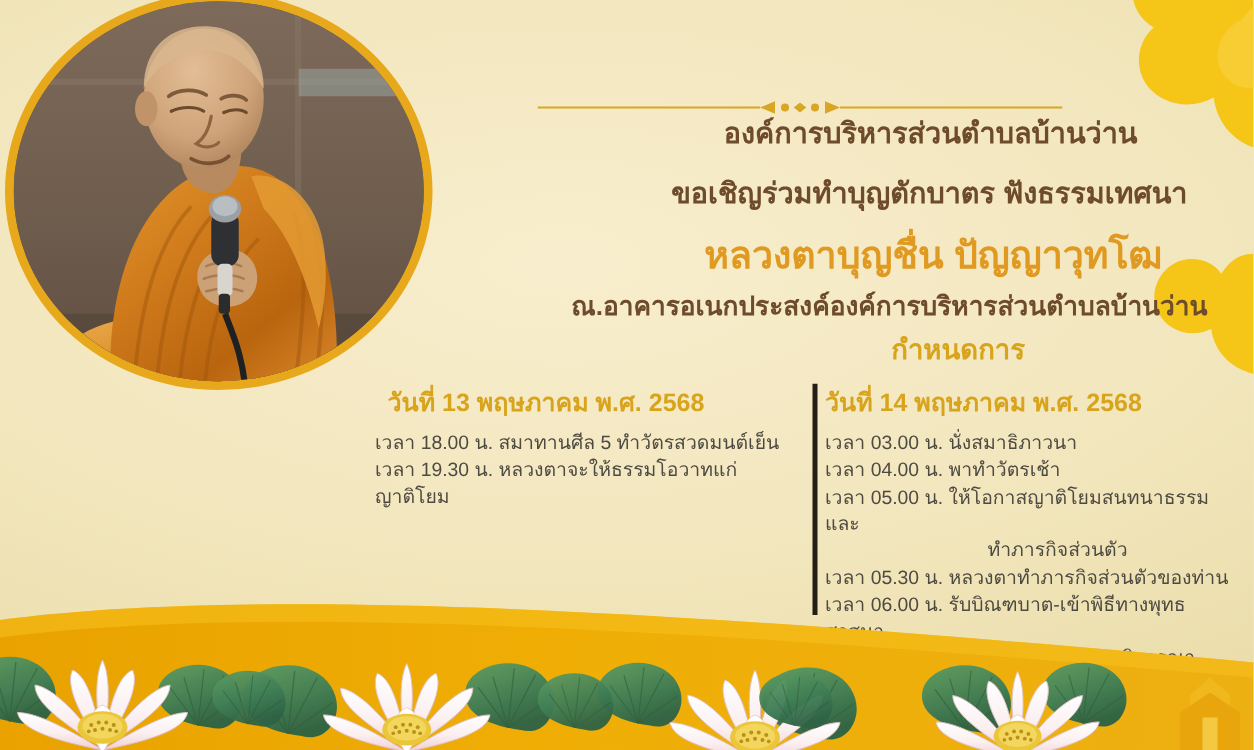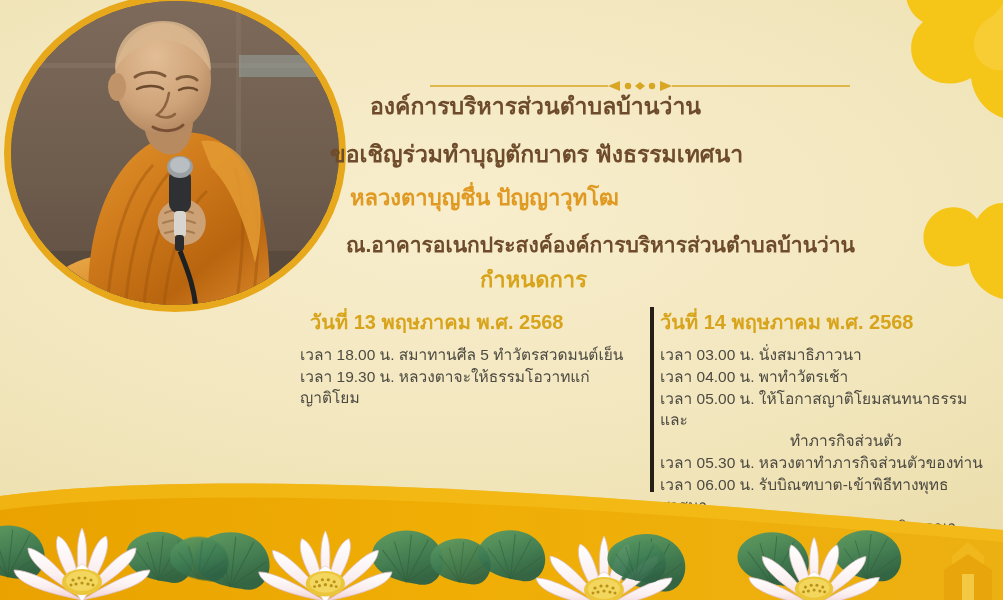--- a/index.html
+++ b/index.html
@@ -19,42 +19,42 @@
   #photo{
     position:absolute;left:4px;top:-6px;width:342px;height:318px;
     border-radius:50%;
     border:7px solid #e8a81c;
     overflow:hidden;
     box-sizing:border-box;
     background:#6b5a4c;
   }
 
   
-  .txt{position:absolute;text-align:left;white-space:nowrap;}
+  .txt{position:absolute;text-align:right;white-space:nowrap;}
   #title-row{
     position:absolute;left:370px;top:24px;width:540px;height:52px;
     display:flex;align-items:center;justify-content:center;gap:18px;
   }
   #title{
     font-size:40px;font-weight:bold;letter-spacing:1px;
     color:#dda01c;
     background:linear-gradient(180deg,#f0c643 0%,#e3a21e 45%,#c98812 100%);
     -webkit-background-clip:text;background-clip:text;
     -webkit-text-fill-color:transparent;
     text-shadow:0 1px 0 rgba(255,255,255,.25);
   }
   .diamond{
     width:26px;height:26px;flex:0 0 auto;
   }
   #title-rule{position:absolute;left:430px;top:80px;width:420px;height:12px;}
 
   #line-org    {left:370px;top:88px;width:540px;font-size:23px;font-weight:bold;color:#6d4b2b;}
   #line-invite {left:330px;top:136px;width:620px;font-size:23px;font-weight:bold;color:#6d4b2b;}
-  #line-monk   {left:350px;top:180px;width:580px;font-size:22px;font-weight:bold;color:#e09a22;}
-  #line-venue  {left:346px;top:228px;width:640px;font-size:21px;font-weight:bold;color:#6d4b2b;}
+  #line-monk   {left:350px;top:180px;width:580px;font-size:30px;font-weight:bold;color:#e09a22;}
+  #line-venue  {left:326px;top:228px;width:640px;font-size:21px;font-weight:bold;color:#6d4b2b;}
   #line-agenda {left:480px;top:262px;width:340px;font-size:22px;font-weight:bold;color:#d8a41c;}
 
   
   #schedule{position:absolute;left:292px;top:306px;width:706px;height:200px;display:flex;}
   .col{position:relative;box-sizing:border-box;}
   #col-left {width:352px;padding:0 10px 0 8px;}
   #col-right{width:354px;padding:0 6px 0 16px;}
   #col-divider{
     position:absolute;left:650px;top:307px;width:4px;height:185px;background:#231f16;
   }

